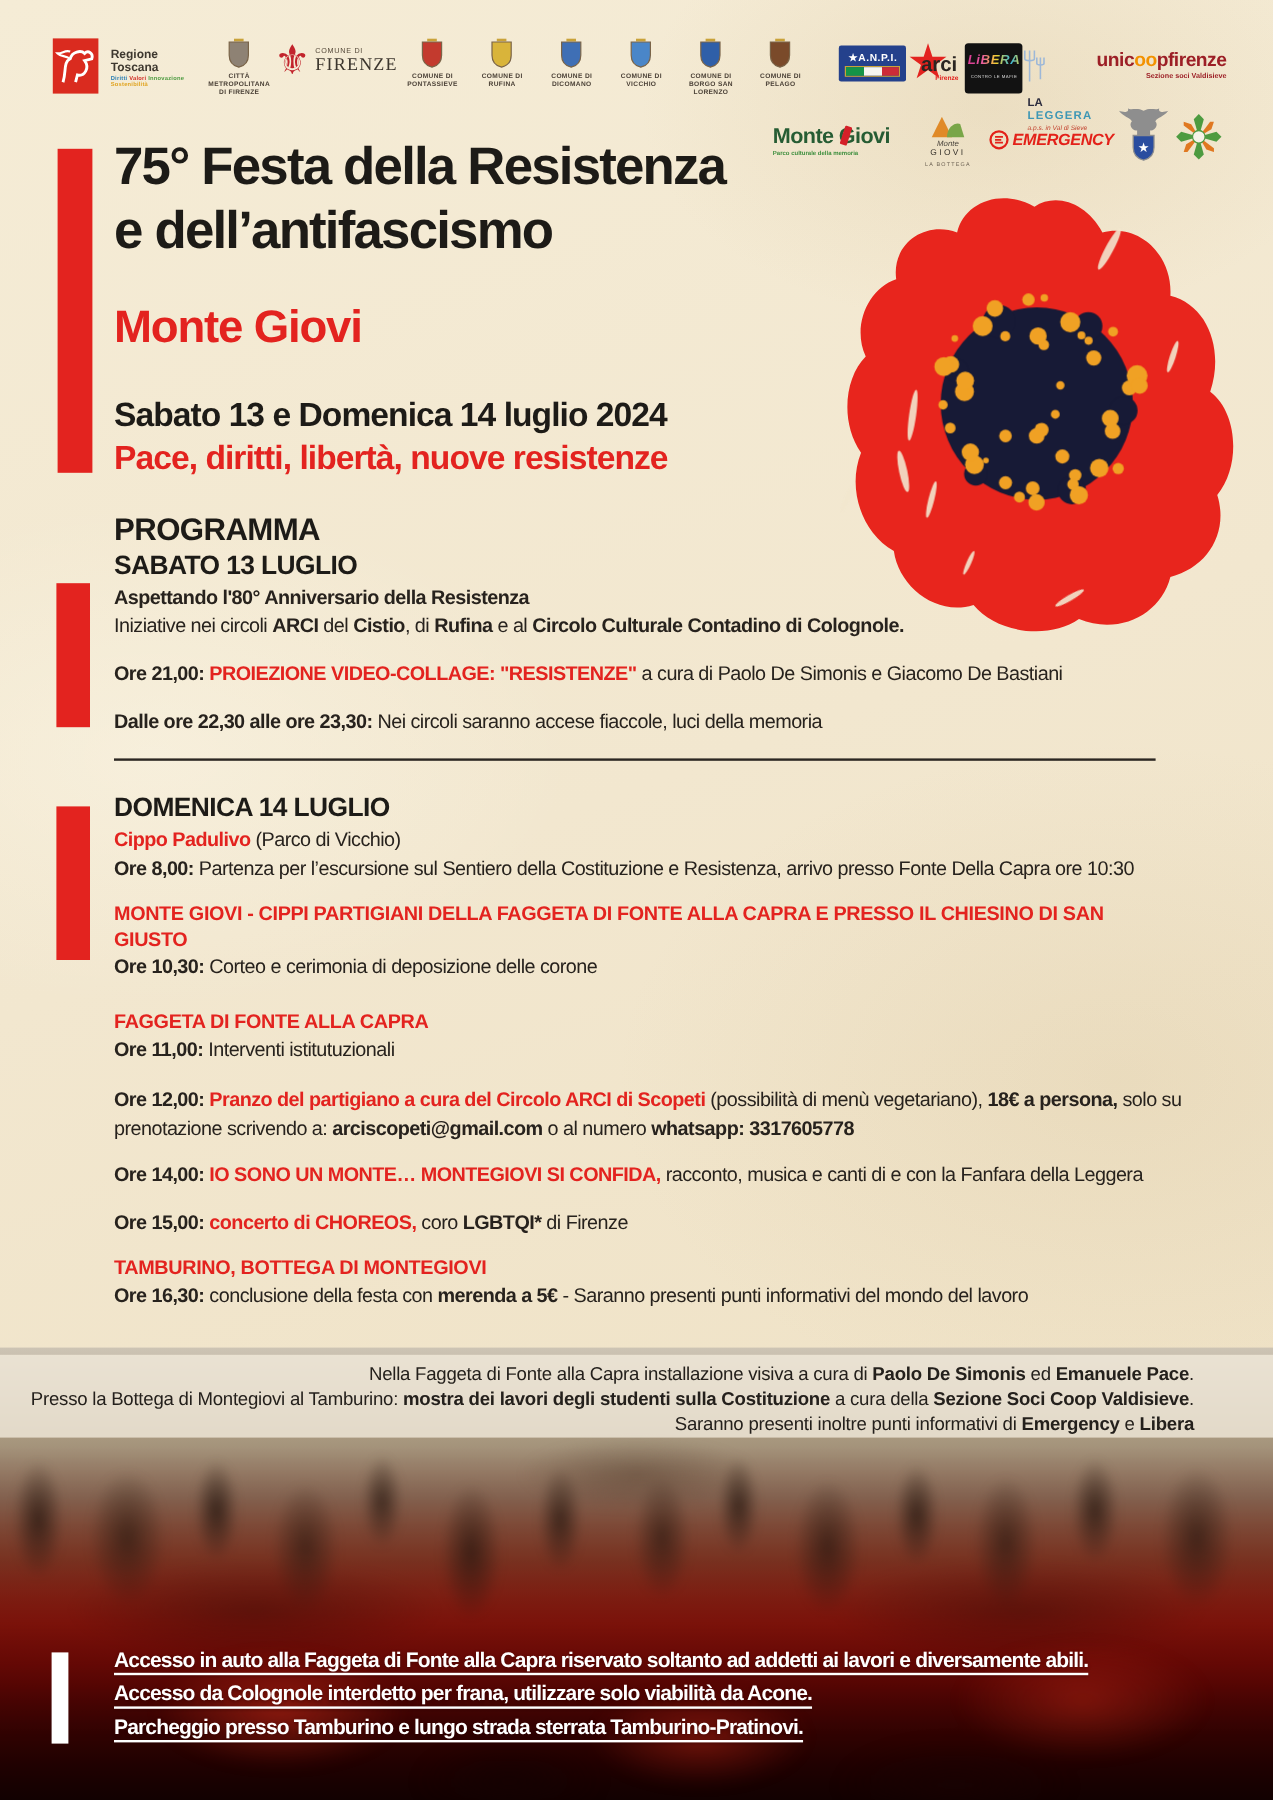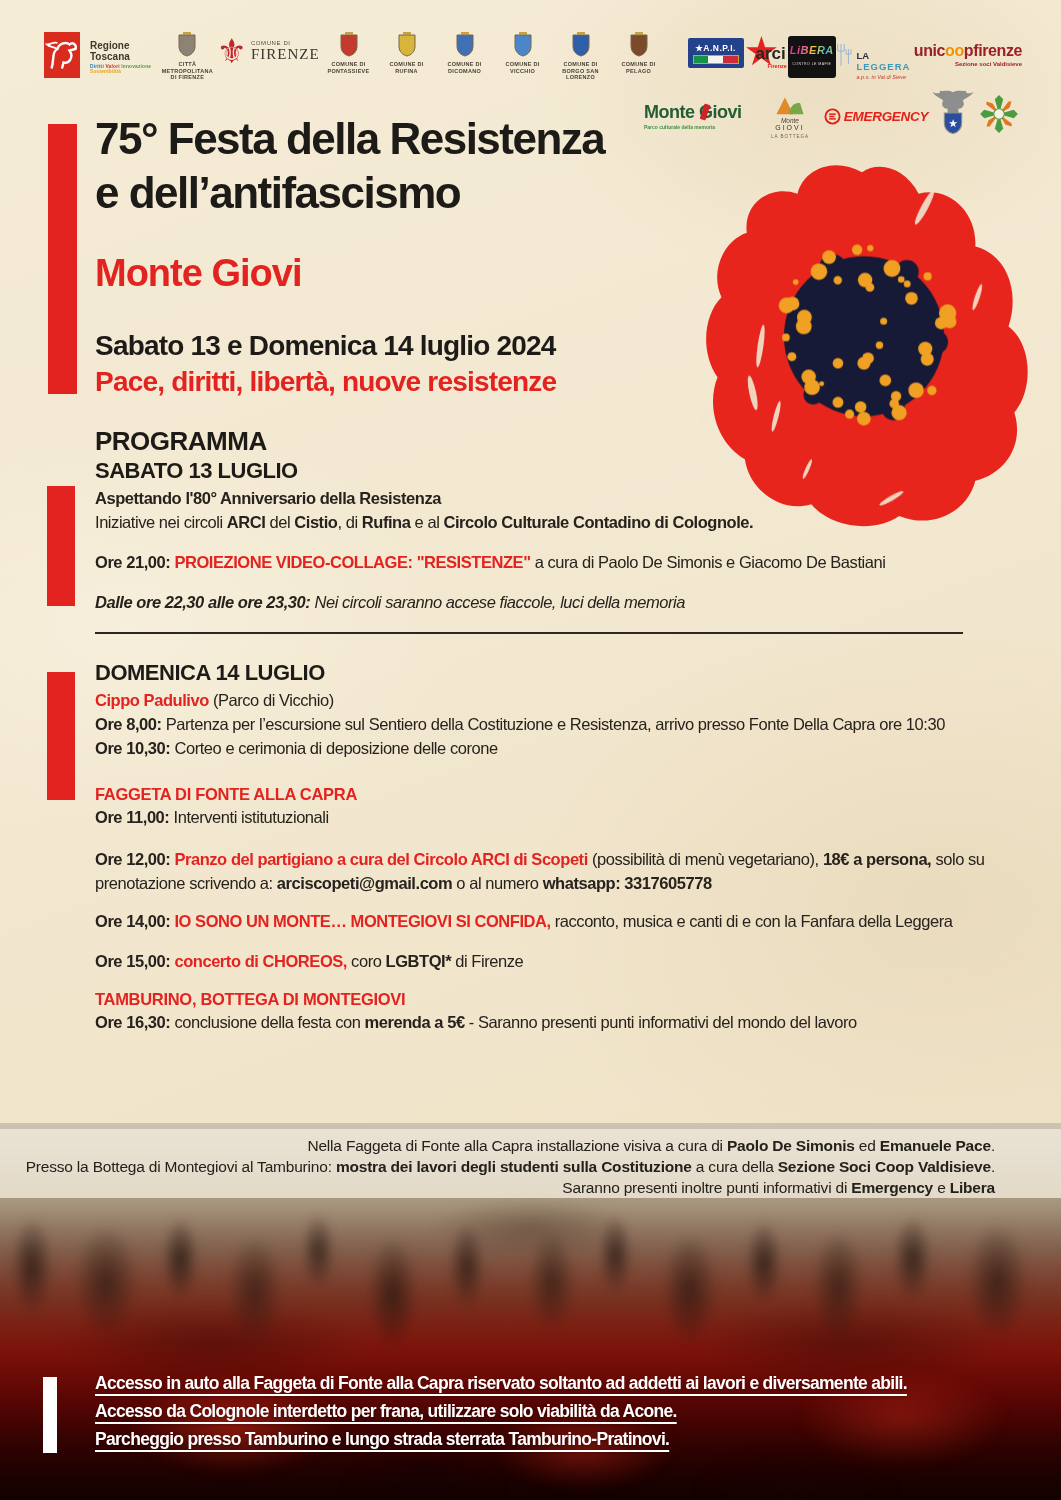--- a/index.html
+++ b/index.html
@@ -44,21 +44,21 @@
   .lg-arci{margin-top:8px;position:relative;width:58px;height:44px;}
   .arci-star{position:absolute;left:0;top:-8px;font-size:40px;color:var(--accent-red);}
   .arci-txt{position:absolute;left:12px;top:8px;font-size:17px;font-weight:bold;color:#2a2522;}
   .arci-sub{position:absolute;left:24px;top:27px;font-size:5.5px;font-weight:bold;color:var(--accent-red);}
   .lg-lib{margin-top:8px;}
   .lib-box{width:48px;height:42px;background:#121212;border-radius:3px;text-align:center;padding-top:8px;}
   .lib-txt{font-size:11px;font-weight:bold;font-style:italic;letter-spacing:.5px;
     background:linear-gradient(90deg,#d6318f 0%,#e85aa0 30%,#f2d12e 55%,#37b6d9 80%,#f2d12e 100%);
     -webkit-background-clip:text;background-clip:text;color:transparent;}
   .lib-sub{font-size:3.6px;color:#ddd;margin-top:6px;letter-spacing:.4px;}
-  .lg-leg{margin-top:12px;flex-direction:row;align-items:flex-start;}
+  .lg-leg{margin-top:12px;flex-direction:column;align-items:flex-start;}
   .leg-tx{margin-left:4px;margin-top:10px;}
   .leg-title{font-size:9.5px;font-weight:bold;}
   .leg-a{color:#2c2c3e;} .leg-b{color:#3e97b5;letter-spacing:1px;}
   .leg-sub{font-size:5.5px;font-style:italic;color:#c2402e;margin-top:2px;}
   .lg-uni{margin-top:14px;align-items:flex-end;}
   .uni-title{font-size:16px;font-weight:bold;color:#9c1f26;letter-spacing:-.4px;}
   .uni-title .oo{color:#f39200;}
   .uni-sub{font-size:6px;font-weight:bold;color:#9c1f26;margin-top:1px;}
   
   .logos-row2{position:absolute;top:88px;left:644px;width:376px;display:flex;justify-content:space-between;align-items:center;z-index:3;}
@@ -389,25 +389,26 @@
       </g>
   </svg>
 
   <div class="bar bar-sab"></div>
   <div class="bar bar-dom"></div>
   <div class="program-col">
       <div class="blk h2"><span class="b">SABATO 13 LUGLIO</span></div>
       <div class="blk line" style="margin-top: 2px;"><span class="b">Aspettando l'80° Anniversario della Resistenza</span></div>
       <div class="blk line"><span>Iniziative nei circoli </span><span class="b">ARCI</span><span> del </span><span class="b">Cistio</span><span>, di </span><span class="b">Rufina</span><span> e al </span><span class="b">Circolo Culturale Contadino di Colognole.</span></div>
       <div class="blk line" style="margin-top: 16px;"><span class="b">Ore 21,00: </span><span class="b r">PROIEZIONE VIDEO-COLLAGE: "RESISTENZE" </span><span>a cura di Paolo De Simonis e Giacomo De Bastiani</span></div>
-      <div class="blk line" style="margin-top: 16px; font-style: italic;"><span class="b">Dalle ore 22,30 alle ore 23,30: </span><span>Nei circoli saranno accese fiaccole, luci della memoria</span></div>
+      <div class="blk line" style="margin-top: 16px;"><span class="b">Dalle ore 22,30 alle ore 23,30: </span><span>Nei circoli saranno accese fiaccole, luci della memoria</span></div>
       <div class="blk rule" style="margin-top: 18px;"></div>
       <div class="blk h2" style="margin-top: 26px;"><span class="b">DOMENICA 14 LUGLIO</span></div>
       <div class="blk line" style="margin-top: 2px;"><span class="b r">Cippo Padulivo</span><span> (Parco di Vicchio)</span></div>
       <div class="blk line"><span class="b">Ore 8,00: </span><span>Partenza per l’escursione sul Sentiero della Costituzione e Resistenza, arrivo presso Fonte Della Capra ore 10:30</span></div>
+      <div class="blk redcaps" style="margin-top: 16px;"><span class="b r">MONTE GIOVI - CIPPI PARTIGIANI DELLA FAGGETA DI FONTE ALLA CAPRA E PRESSO IL CHIESINO DI SAN GIUSTO</span></div>
       <div class="blk line"><span class="b">Ore 10,30: </span><span>Corteo e cerimonia di deposizione delle corone</span></div>
       <div class="blk redcaps" style="margin-top: 24px;"><span class="b r">FAGGETA DI FONTE ALLA CAPRA</span></div>
       <div class="blk line"><span class="b">Ore 11,00: </span><span>Interventi istitutuzionali</span></div>
       <div class="blk line" style="margin-top: 18px;"><span class="b">Ore 12,00: </span><span class="b r">Pranzo del partigiano a cura del Circolo ARCI di Scopeti </span><span>(possibilità di menù vegetariano), </span><span class="b">18€ a persona,</span><span> solo su prenotazione scrivendo a: </span><span class="b">arciscopeti@gmail.com</span><span> o al numero </span><span class="b">whatsapp: 3317605778</span></div>
       <div class="blk line" style="margin-top: 14px;"><span class="b">Ore 14,00: </span><span class="b r">IO SONO UN MONTE… MONTEGIOVI SI CONFIDA,</span><span> racconto, musica e canti di e con la Fanfara della Leggera</span></div>
       <div class="blk line" style="margin-top: 16px;"><span class="b">Ore 15,00: </span><span class="b r">concerto di CHOREOS,</span><span> coro </span><span class="b">LGBTQI*</span><span> di Firenze</span></div>
       <div class="blk redcaps" style="margin-top: 16px;"><span class="b r">TAMBURINO, BOTTEGA DI MONTEGIOVI</span></div>
       <div class="blk line"><span class="b">Ore 16,30: </span><span>conclusione della festa con </span><span class="b">merenda a 5€</span><span> - Saranno presenti punti informativi del mondo del lavoro</span></div>
     </div>
 

